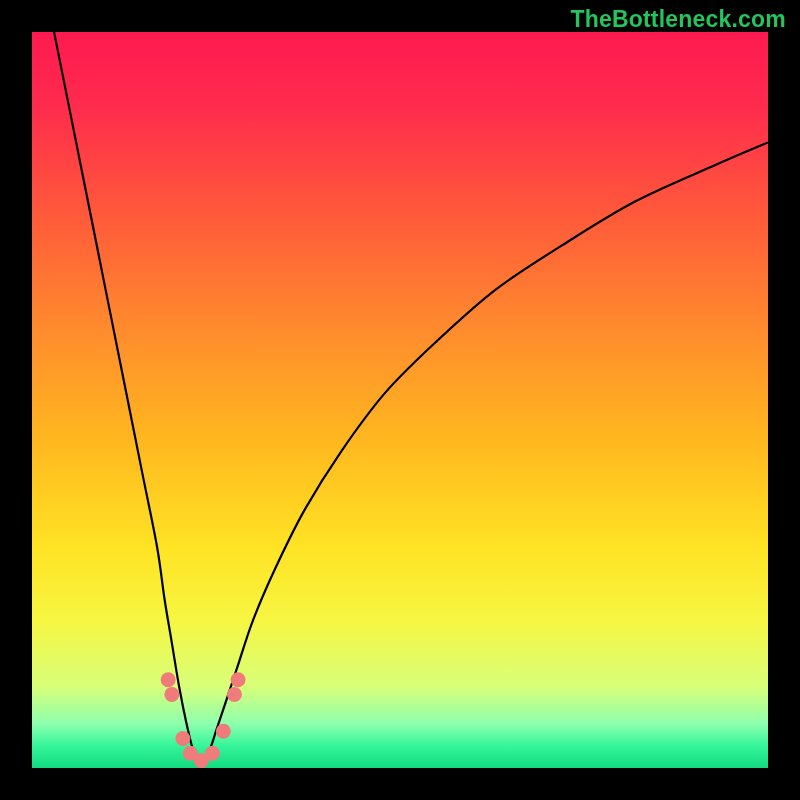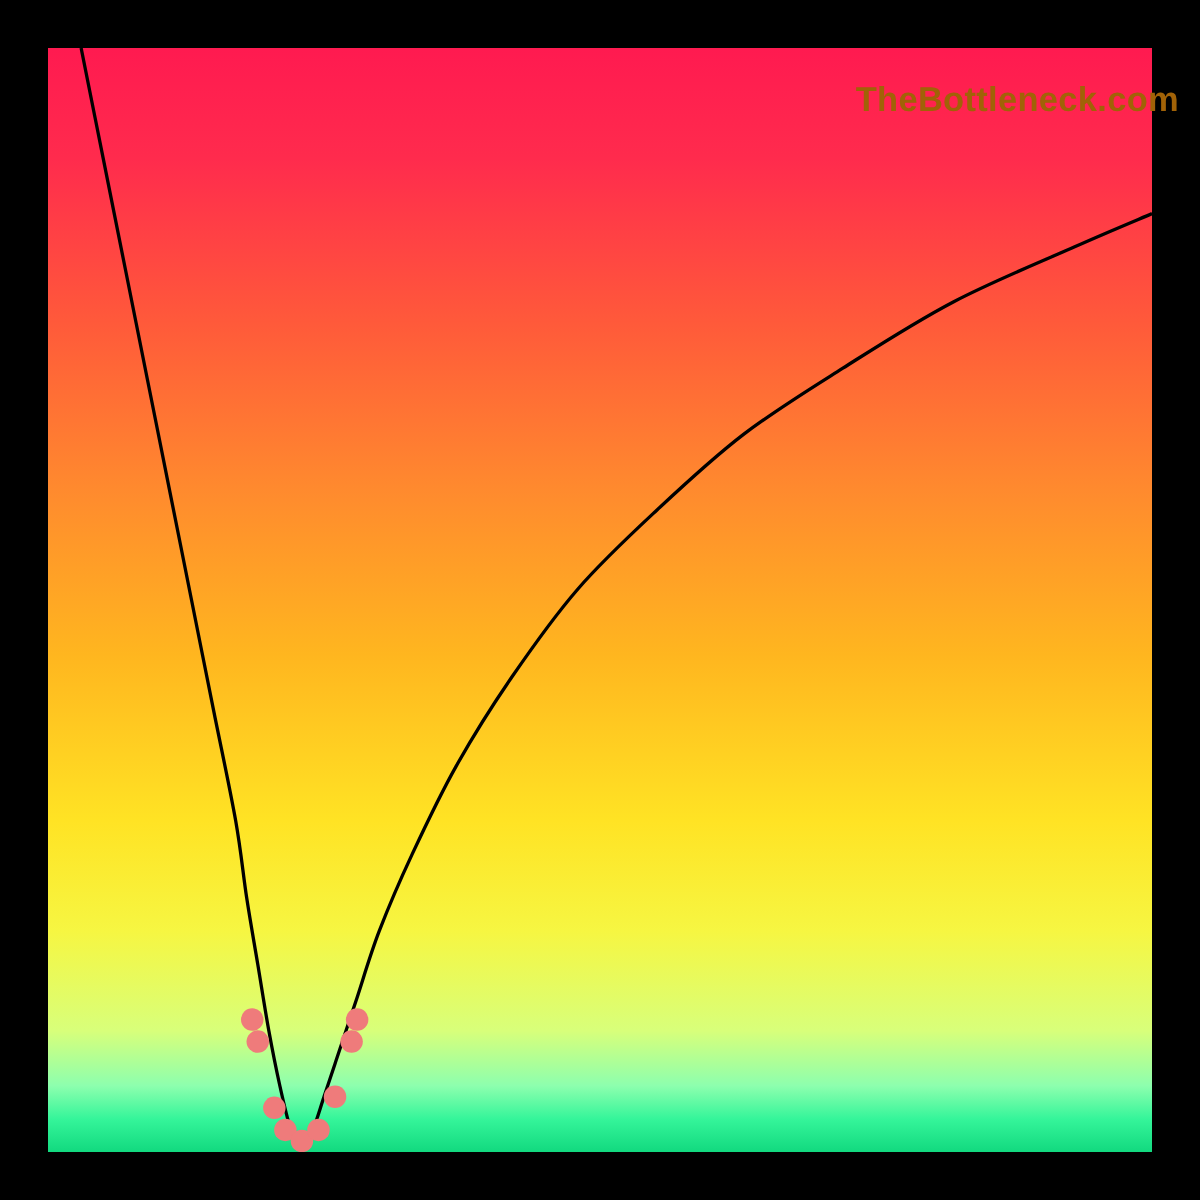--- a/index.html
+++ b/index.html
@@ -40,24 +40,23 @@
     width: 100%;
     height: 100%;
   }
   .watermark {
     position: absolute;
     top: 6px;
     right: 14px;
     font-family: Arial, Helvetica, sans-serif;
     font-size: 23px;
     font-weight: 600;
-    color: #a16207;
+    color: #22c55e;
     letter-spacing: 0.2px;
     user-select: none;
-    margin-top: 47px;
   }
 </style>
 </head>
 <body>
 
 <div class="frame">
   <div class="plot">
     <svg class="gradient" viewBox="0 0 736 736" preserveAspectRatio="none">
       <defs>
         <linearGradient id="bg" x1="0" y1="0" x2="0" y2="1">

